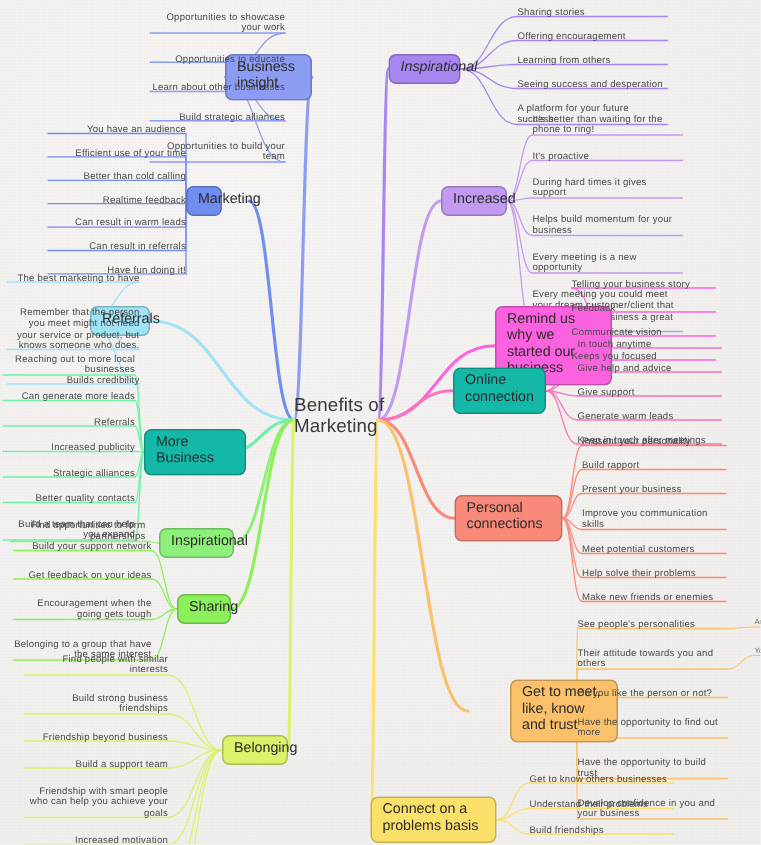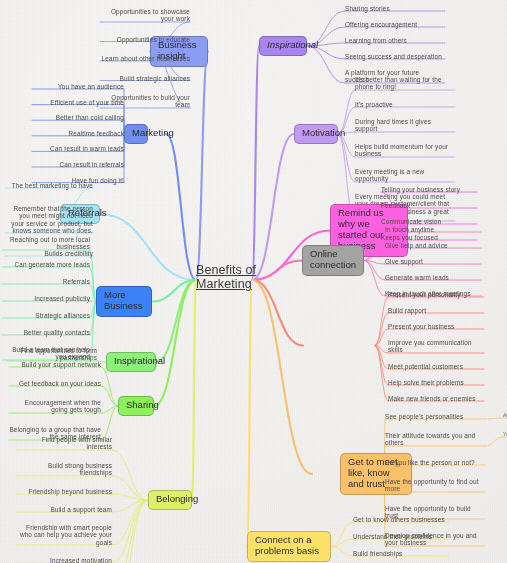--- a/index.html
+++ b/index.html
@@ -218,21 +218,21 @@
       <path d="M384,474 C384.5,474 384.5,546 385,546" stroke="#fbc06a" fill="none" stroke-width="0.85" stroke-linecap="round"></path>
       <path d="M252,280 C249.5,280 249.5,546.5 247,546.5" stroke="#fbe06a" fill="none" stroke-width="2.1" stroke-linecap="round"></path>
       <path d="M353,522 L449,522" stroke="#fbe06a" fill="none" stroke-width="0.85" stroke-linecap="round"></path>
       <path d="M331,546.5 C342,546.5 342,522 353,522" stroke="#fbe06a" fill="none" stroke-width="0.85" stroke-linecap="round"></path>
       <path d="M353,539 L449,539" stroke="#fbe06a" fill="none" stroke-width="0.85" stroke-linecap="round"></path>
       <path d="M331,546.5 C342,546.5 342,539 353,539" stroke="#fbe06a" fill="none" stroke-width="0.85" stroke-linecap="round"></path>
       <path d="M353,556 L449,556" stroke="#fbe06a" fill="none" stroke-width="0.85" stroke-linecap="round"></path>
       <path d="M331,546.5 C342,546.5 342,556 353,556" stroke="#fbe06a" fill="none" stroke-width="0.85" stroke-linecap="round"></path>
     </svg>
 
-  <div class="node root" id="root-node" style="left: 196px; top: 263px; text-decoration: underline;">
+  <div class="node root" id="root-node" style="left: 196px; top: 263px;">
       <div>Benefits of</div>
       <div>Marketing</div>
     </div>
 <div class="node pill" style="left: 150px; top: 36px; width: 58px; background: rgb(139, 156, 242); border-color: rgba(0, 0, 0, 0.22);">Business insight</div>
     <div class="node leaf l" style="width: 90px; left: 100px; top: 8px;">Opportunities to showcase your work</div>
     <div class="node leaf l" style="width: 90px; left: 100px; top: 35.5px;">Opportunities to educate</div>
     <div class="node leaf l" style="width: 90px; left: 100px; top: 55px;">Learn about other businesses</div>
     <div class="node leaf l" style="width: 90px; left: 100px; top: 74.5px;">Build strategic alliances</div>
     <div class="node leaf l" style="width: 90px; left: 100px; top: 94px;">Opportunities to build your team</div>
     <div class="node pill" style="left: 124px; top: 124px; width: 24px; background: rgb(111, 142, 240); border-color: rgba(0, 0, 0, 0.22);">Marketing</div>
@@ -240,21 +240,21 @@
     <div class="node leaf l" style="width: 92px; left: 32px; top: 98.6px;">Efficient use of your time</div>
     <div class="node leaf l" style="width: 92px; left: 32px; top: 114.2px;">Better than cold calling</div>
     <div class="node leaf l" style="width: 92px; left: 32px; top: 129.8px;">Realtime feedback</div>
     <div class="node leaf l" style="width: 92px; left: 32px; top: 145.4px;">Can result in warm leads</div>
     <div class="node leaf l" style="width: 92px; left: 32px; top: 161px;">Can result in referrals</div>
     <div class="node leaf l" style="width: 92px; left: 32px; top: 176.6px;">Have fun doing it!</div>
     <div class="node pill" style="left: 60px; top: 204px; width: 40px; background: rgb(159, 227, 245); border-color: rgba(0, 0, 0, 0.22);">Referrals</div>
     <div class="node leaf l" style="width: 88px; left: 5px; top: 182px;">The best marketing to have</div>
     <div class="node leaf l" style="width: 88px; left: 5px; top: 205px;">Remember that the person you meet might not need your service or product, but knows someone who does.</div>
     <div class="node leaf l" style="width: 88px; left: 5px; top: 250px;">Builds credibility</div>
-    <div class="node pill" style="left: 96px; top: 286px; width: 56px; background: #3b82f6; border-color: rgba(0, 0, 0, 0.22);">More Business</div>
+    <div class="node pill" style="left: 96px; top: 286px; width: 68px; background: #14b8a6; border-color: rgba(0, 0, 0, 0.22);">More Business</div>
     <div class="node leaf l" style="width: 88px; left: 2px; top: 236px;">Reaching out to more local businesses</div>
     <div class="node leaf l" style="width: 88px; left: 2px; top: 261px;">Can generate more leads</div>
     <div class="node leaf l" style="width: 88px; left: 2px; top: 278px;">Referrals</div>
     <div class="node leaf l" style="width: 88px; left: 2px; top: 295px;">Increased publicity</div>
     <div class="node leaf l" style="width: 88px; left: 2px; top: 312px;">Strategic alliances</div>
     <div class="node leaf l" style="width: 88px; left: 2px; top: 329px;">Better quality contacts</div>
     <div class="node leaf l" style="width: 88px; left: 2px; top: 346px;">Build a team that can help you expand</div>
     <div class="node pill" style="left: 106px; top: 352px; width: 50px; background: rgb(140, 240, 122); border-color: rgba(0, 0, 0, 0.22);">Inspirational</div>
     <div class="node leaf l" style="width: 90px; left: 7px; top: 347px;">Find opportunities to form partnerships</div>
     <div class="node pill" style="left: 118px; top: 396px; width: 36px; background: rgb(140, 240, 90); border-color: rgba(0, 0, 0, 0.22);">Sharing</div>
@@ -268,38 +268,39 @@
     <div class="node leaf l" style="width: 96px; left: 16px; top: 488px;">Friendship beyond business</div>
     <div class="node leaf l" style="width: 96px; left: 16px; top: 506px;">Build a support team</div>
     <div class="node leaf l" style="width: 96px; left: 16px; top: 524px;">Friendship with smart people who can help you achieve your goals</div>
     <div class="node leaf l" style="width: 96px; left: 16px; top: 557px;">Increased motivation</div>
     <div class="node pill" style="left: 259px; top: 36px; width: 48px; background: rgb(168, 134, 240); border-color: rgba(0, 0, 0, 0.22); font-style: italic;">Inspirational</div>
     <div class="node leaf r" style="width: 100px; left: 345px; top: 5px;">Sharing stories</div>
     <div class="node leaf r" style="width: 100px; left: 345px; top: 21px;">Offering encouragement</div>
     <div class="node leaf r" style="width: 100px; left: 345px; top: 37px;">Learning from others</div>
     <div class="node leaf r" style="width: 100px; left: 345px; top: 53px;">Seeing success and desperation</div>
     <div class="node leaf r" style="width: 100px; left: 345px; top: 69px;">A platform for your future success</div>
-    <div class="node pill" style="left: 294px; top: 124px; width: 44px; background: rgb(195, 154, 242); border-color: rgba(0, 0, 0, 0.22);">Motivation</div>
+    <div class="node pill" style="left: 294px; top: 124px; width: 44px; background: rgb(195, 154, 242); border-color: rgba(0, 0, 0, 0.22);">Increased</div>
     <div class="node leaf r" style="width: 100px; left: 355px; top: 76px;">It's better than waiting for the phone to ring!</div>
     <div class="node leaf r" style="width: 100px; left: 355px; top: 101px;">It's proactive</div>
     <div class="node leaf r" style="width: 100px; left: 355px; top: 118px;">During hard times it gives support</div>
     <div class="node leaf r" style="width: 100px; left: 355px; top: 143px;">Helps build momentum for your business</div>
     <div class="node leaf r" style="width: 100px; left: 355px; top: 168px;">Every meeting is a new opportunity</div>
     <div class="node leaf r" style="width: 100px; left: 355px; top: 193px;">Every meeting you could meet your dream customer/client that will make your business a great success</div>
     <div class="node pill" style="left: 330px; top: 204px; width: 78px; background: rgb(252, 97, 224); border-color: rgba(0, 0, 0, 0.22);">Remind us why we started our business</div>
     <div class="node leaf r" style="width: 96px; left: 381px; top: 186px;">Telling your business story</div>
     <div class="node leaf r" style="width: 96px; left: 381px; top: 202px;">Feedback</div>
     <div class="node leaf r" style="width: 96px; left: 381px; top: 218px;">Communicate vision</div>
     <div class="node leaf r" style="width: 96px; left: 381px; top: 234px;">Keeps you focused</div>
-    <div class="node pill" style="left: 302px; top: 245px; width: 62px; background: #a3a3a3; border-color: rgba(0, 0, 0, 0.22);">Online connection</div>
+    <div class="node pill" style="left: 302px; top: 245px; width: 62px; background: #14b8a6; border-color: rgba(0, 0, 0, 0.22);">Online connection</div>
     <div class="node leaf r" style="width: 96px; left: 385px; top: 226px;">In touch anytime</div>
     <div class="node leaf r" style="width: 96px; left: 385px; top: 242px;">Give help and advice</div>
     <div class="node leaf r" style="width: 96px; left: 385px; top: 258px;">Give support</div>
     <div class="node leaf r" style="width: 96px; left: 385px; top: 274px;">Generate warm leads</div>
     <div class="node leaf r" style="width: 96px; left: 385px; top: 290px;">Keep in touch after meetings</div>
+    <div class="node pill" style="left: 303px; top: 330px; width: 72px; background: rgb(249, 138, 122); border-color: rgba(0, 0, 0, 0.22);">Personal connections</div>
     <div class="node leaf r" style="width: 96px; left: 388px; top: 291px;">Present your personality</div>
     <div class="node leaf r" style="width: 96px; left: 388px; top: 307px;">Build rapport</div>
     <div class="node leaf r" style="width: 96px; left: 388px; top: 323px;">Present your business</div>
     <div class="node leaf r" style="width: 96px; left: 388px; top: 339px;">Improve you communication skills</div>
     <div class="node leaf r" style="width: 96px; left: 388px; top: 363px;">Meet potential customers</div>
     <div class="node leaf r" style="width: 96px; left: 388px; top: 379px;">Help solve their problems</div>
     <div class="node leaf r" style="width: 96px; left: 388px; top: 395px;">Make new friends or enemies</div>
     <div class="node pill" style="left: 312px; top: 453px; width: 72px; background: rgb(251, 192, 106); border-color: rgba(0, 0, 0, 0.22); margin-left: 28px;">Get to meet, like, know and trust</div>
     <div class="node leaf r" style="width: 100px; left: 385px; top: 413px;">See people's personalities</div>
     <div class="node gleaf" style="width: 44px; left: 503px; top: 413px;">And show yours</div>

